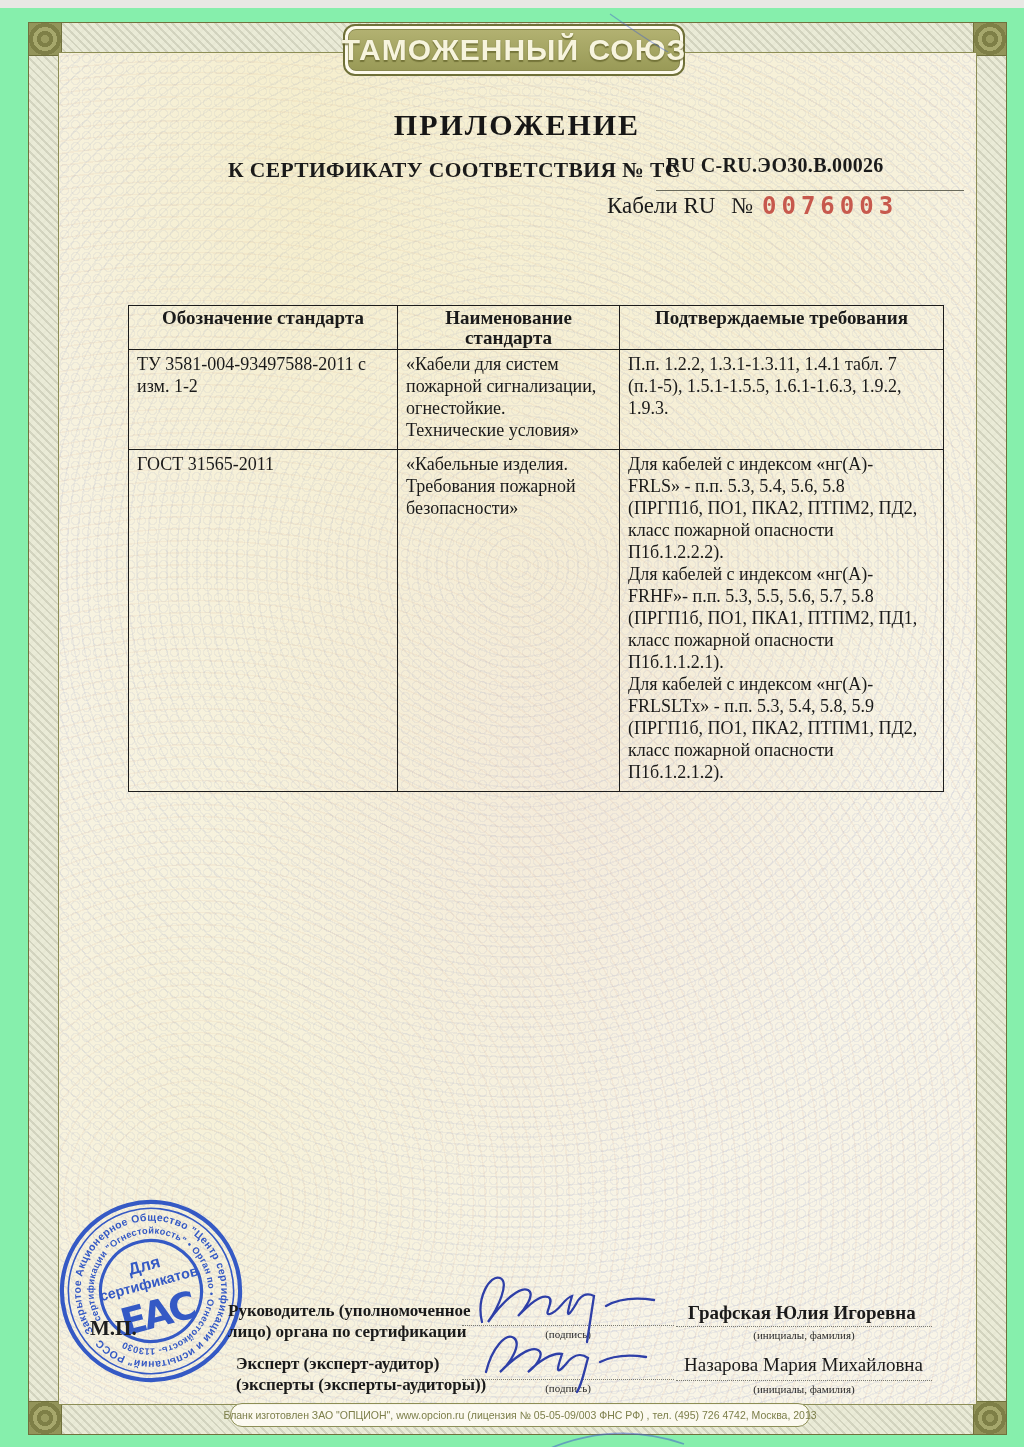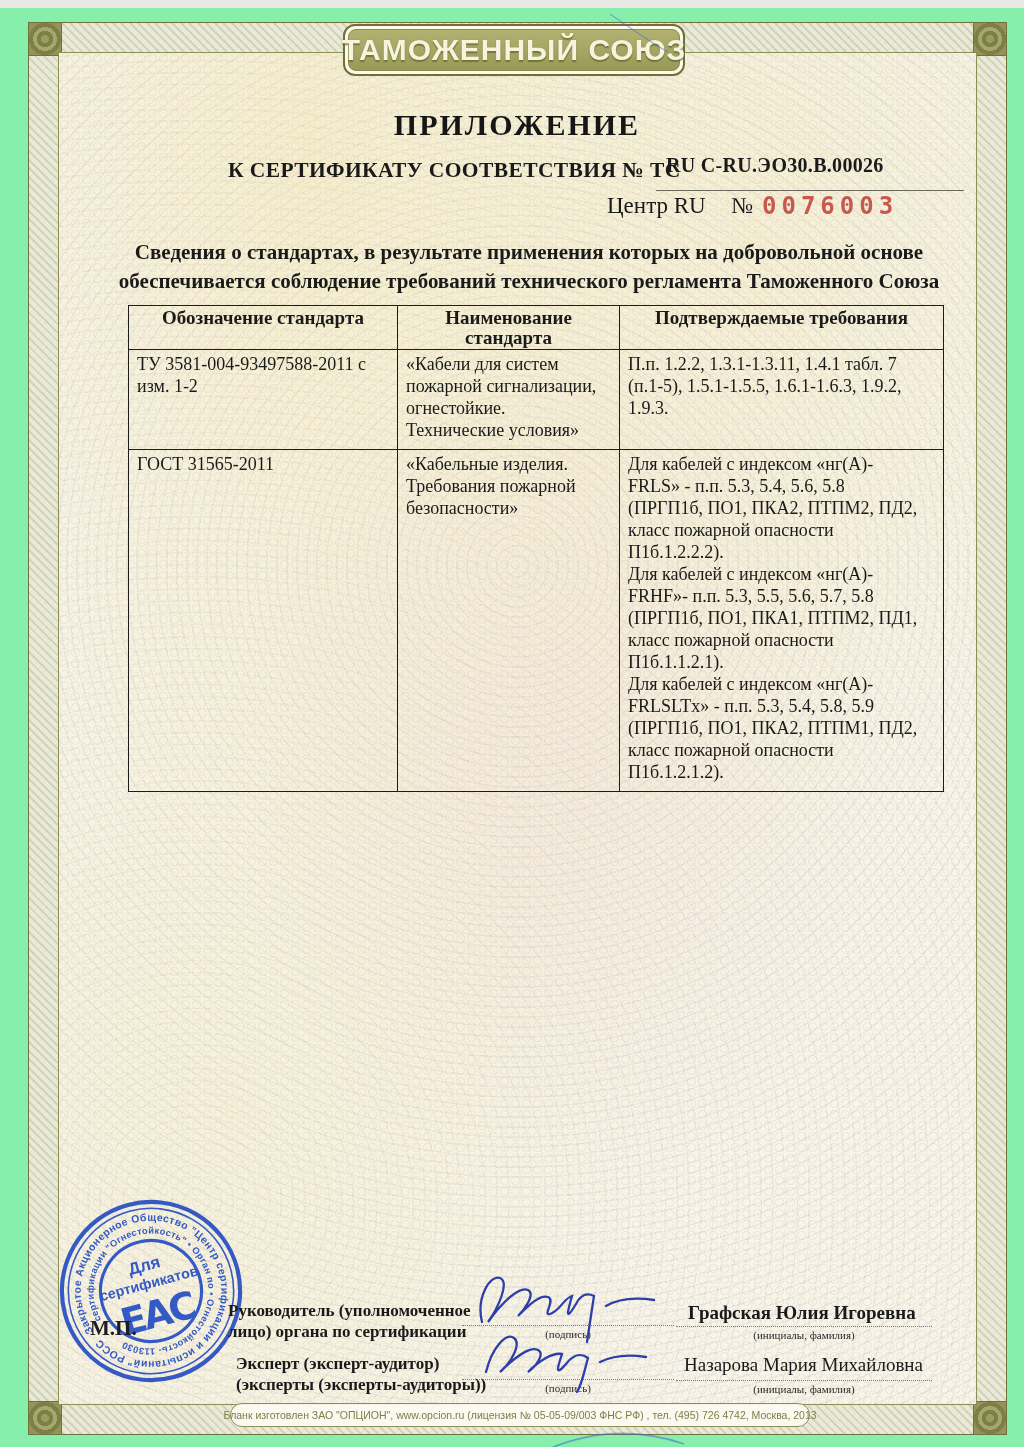--- a/index.html
+++ b/index.html
@@ -142,26 +142,24 @@
   </div>
 
   <svg class="pen-mark" style="left:604px;top:2px;" width="70" height="46">
     <path d="M6,4 C26,18 46,32 64,42" stroke="rgba(70,100,200,.45)" stroke-width="1.4" fill="none"></path>
   </svg>
 
   <div class="doc-title">ПРИЛОЖЕНИЕ</div>
   <div class="subtitle-label">К СЕРТИФИКАТУ СООТВЕТСТВИЯ  № ТС</div>
   <div class="cert-number">RU C-RU.ЭО30.В.00026</div>
   <div class="cert-underline"></div>
-  <div class="series-label">Центр RU</div>
+  <div class="series-label">Кабели RU</div>
   <div class="number-sign">№</div>
   <div class="series-number">0076003</div>
 
-  <div class="intro">Сведения о стандартах, в результате применения которых на добровольной основе
-обеспечивается соблюдение требований технического регламента Таможенного Союза</div>
 
   <table class="standards">
     <colgroup>
         <col style="width:269px">
         <col style="width:222px">
         <col style="width:324px">
       </colgroup>
     <thead>
       <tr>
         <th>Обозначение стандарта</th>

